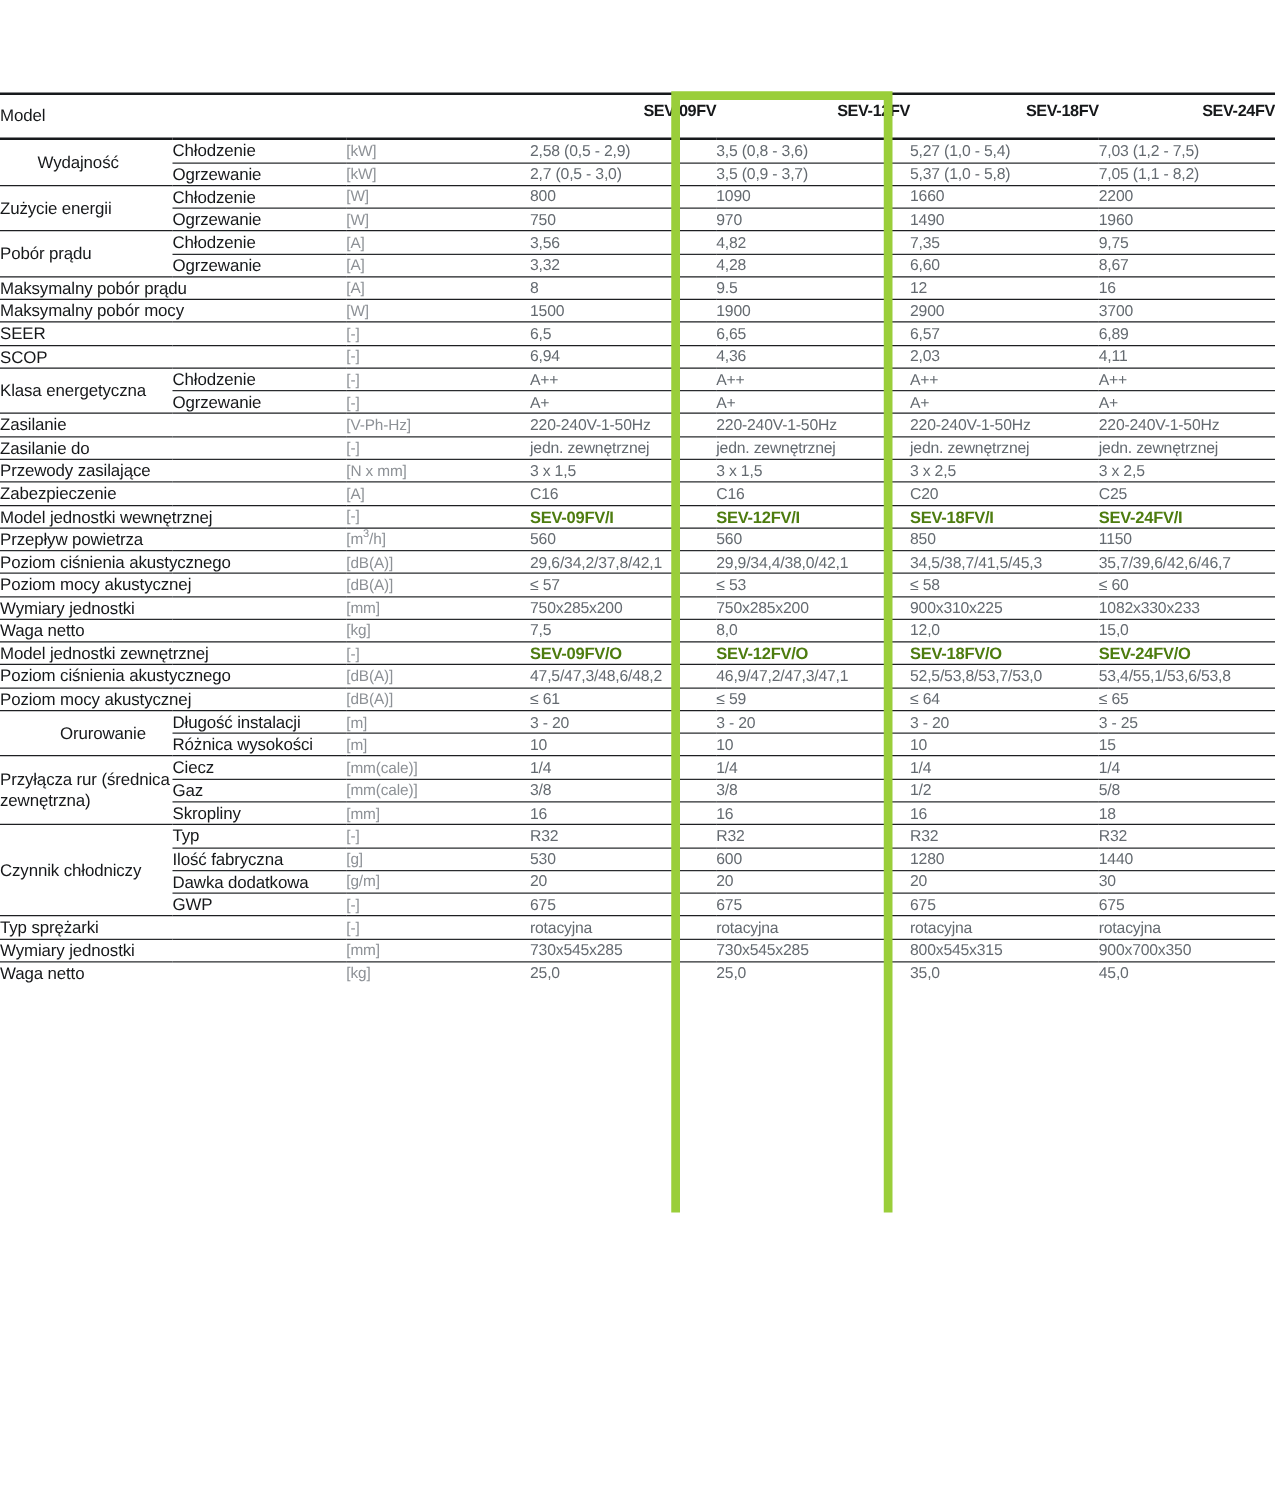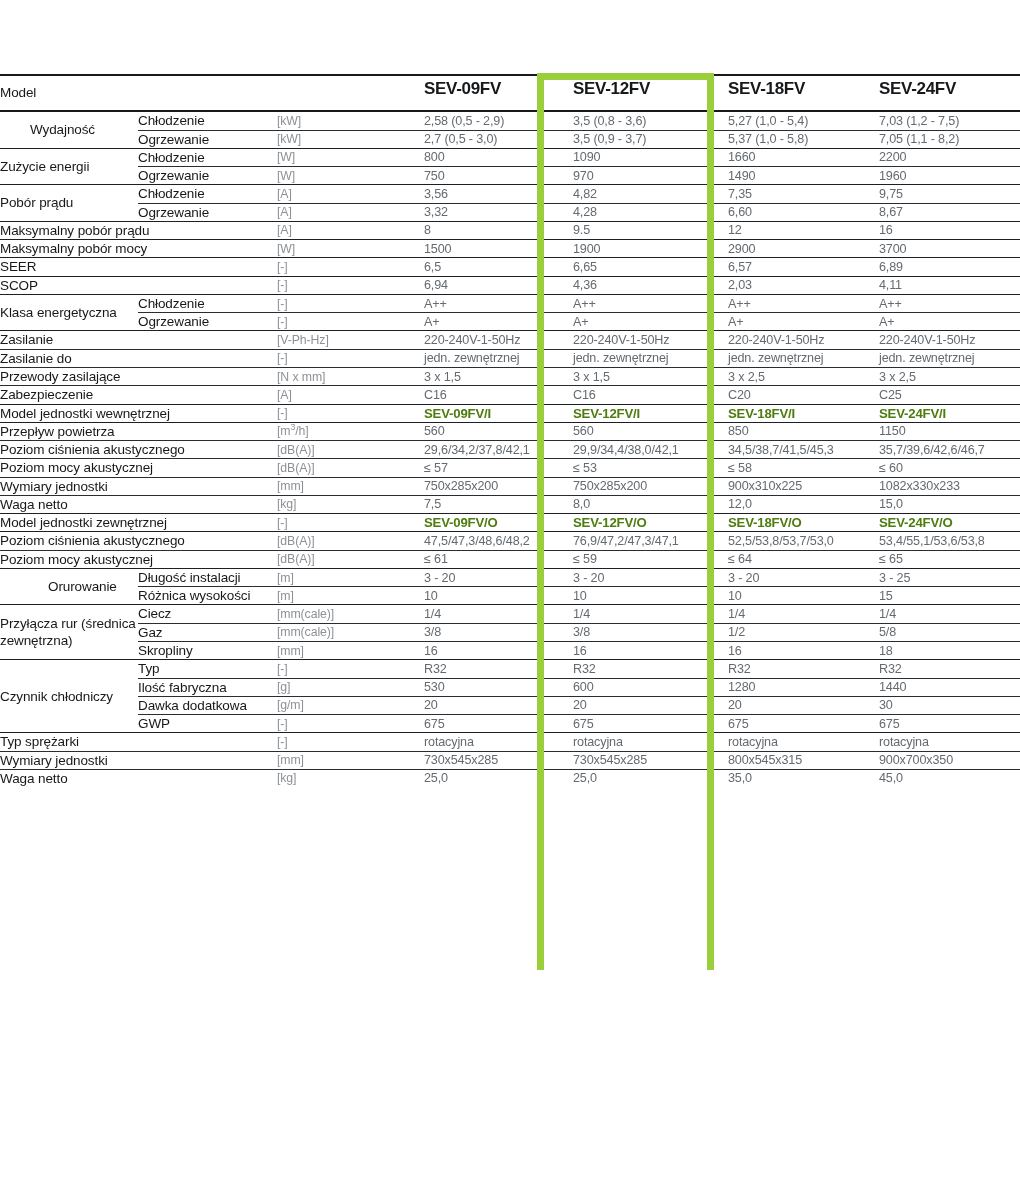--- a/index.html
+++ b/index.html
@@ -79,24 +79,25 @@
   }
   .val.strongval {
     font-weight: bold;
     color: #4d7c0f;
     font-size: 13.2px;
     letter-spacing: -0.2px;
   }
   .head .val {
     font-weight: bold;
     color: #16181a;
-    font-size: 17px;
+    font-size: 13px;
     letter-spacing: -0.3px;
     padding-top: 0;
     padding-bottom: 9px;
+    text-align: right;
   }
   .head .lbl { font-size: 13.5px; padding-top: 8px; padding-bottom: 9px; }
 
   
   tr.rule-full > td { border-bottom: 1.6px solid #1d1f22; }
   tr.rule-inner > td { border-bottom: 1.3px solid #2a2c2f; }
   tr.rule-inner > td.noline { border-bottom: none; }
   tr.rule-thick > td { border-bottom: 2.4px solid #17191c; }
 
   .toprule {
@@ -337,21 +338,21 @@
           <td class="unit">[-]</td>
           <td class="val strongval">SEV-09FV/O</td>
           <td class="val strongval">SEV-12FV/O</td>
           <td class="val strongval">SEV-18FV/O</td>
           <td class="val strongval">SEV-24FV/O</td>
         </tr>
         <tr class="rule-inner">
           <td class="lbl" colspan="2">Poziom ciśnienia akustycznego</td>
           <td class="unit">[dB(A)]</td>
           <td class="val">47,5/47,3/48,6/48,2</td>
-          <td class="val">76,9/47,2/47,3/47,1</td>
+          <td class="val">46,9/47,2/47,3/47,1</td>
           <td class="val">52,5/53,8/53,7/53,0</td>
           <td class="val">53,4/55,1/53,6/53,8</td>
         </tr>
         <tr class="rule-full">
           <td class="lbl" colspan="2">Poziom mocy akustycznej</td>
           <td class="unit">[dB(A)]</td>
           <td class="val">≤ 61</td>
           <td class="val">≤ 59</td>
           <td class="val">≤ 64</td>
           <td class="val">≤ 65</td>

